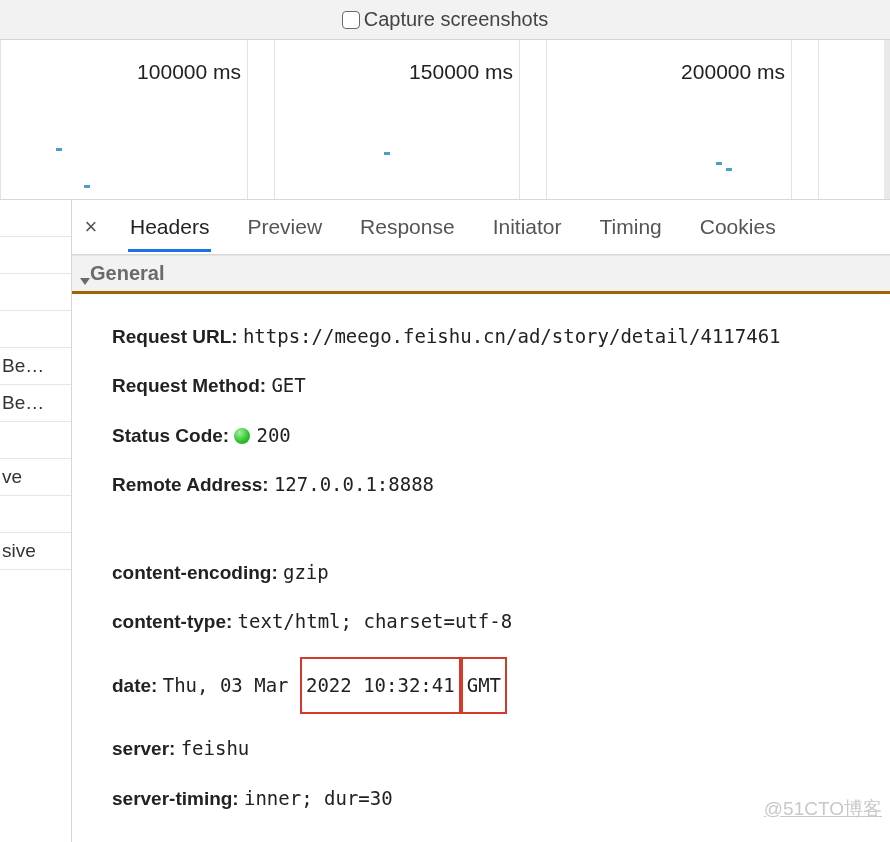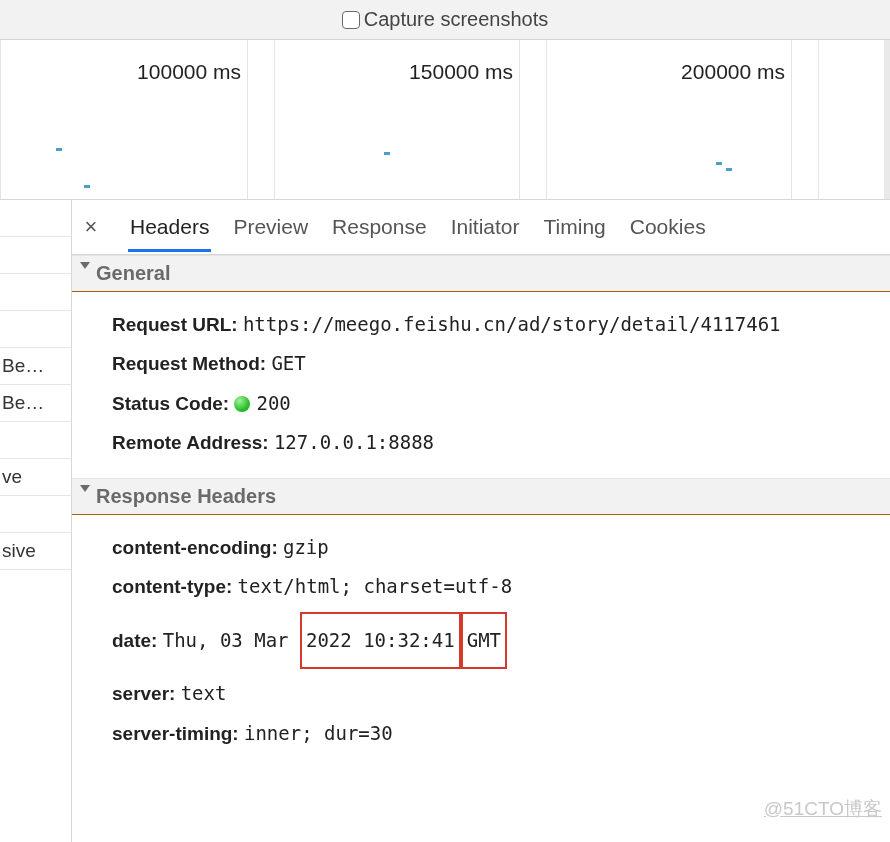--- a/index.html
+++ b/index.html
@@ -122,38 +122,37 @@
     cursor: pointer;
   }
   .tab.active {
     color: #222;
     border-bottom: 3px solid #1a73e8;
   }
 
   .section-hdr {
     background: #f2f2f2;
     border-top: 1px solid #e4e4e4;
-    border-bottom: 1px solid #a16207;
+    border-bottom: 3px solid #a16207;
     padding: 6px 8px;
     display: flex;
-    align-items: flex-start;
-    gap: 6px;
+    align-items: flex-end;
     color: #6a6a6a;
     font-weight: 600;
     font-size: 20px;
   }
   .disclosure {
     width: 0; height: 0;
     border-left: 5px solid transparent;
     border-right: 5px solid transparent;
     border-top: 7px solid #6a6a6a;
   }
 
   .kv-block { padding: 8px 14px 10px 40px; }
-  .kv { margin: 10px 0; line-height: 1.55; }
+  .kv { margin: 20px 0; line-height: 1.55; }
   .kv .k { font-weight: 700; color: #222; }
   .kv .v { color: #222; }
   .status-dot {
     display: inline-block;
     width: 16px; height: 16px;
     border-radius: 50%;
     background: radial-gradient(circle at 35% 30%, #9ff29a, #2bbf2b 60%, #1a9c1a);
     vertical-align: -2px;
     margin-right: 6px;
   }
@@ -219,21 +218,21 @@
         <div class="row blank"></div>
         <div class="row">sive</div>
       </div>
     <div class="filler"></div>
   </div>
 
   <div class="detail">
 
     <div class="tabbar">
       <div class="close-x">×</div>
-      <div id="tabs-host" style="display:flex;gap:20px;">
+      <div id="tabs-host" style="display:flex;gap:34px;">
           <div class="tab active">Headers</div>
           <div class="tab">Preview</div>
           <div class="tab">Response</div>
           <div class="tab">Initiator</div>
           <div class="tab">Timing</div>
           <div class="tab">Cookies</div>
         </div>
     </div>
 
     <div class="section-hdr">
@@ -252,43 +251,39 @@
       <div class="kv">
         <span class="k">Status Code:</span>
         <span class="status-dot"></span><span class="v mono">200</span>
       </div>
       <div class="kv">
         <span class="k">Remote Address:</span>
         <span class="v mono">127.0.0.1:8888</span>
       </div>
     </div>
 
-    <div class="section-hdr">
-      <span class="disclosure"></span>
-      <span>Response Headers</span>
-    </div>
     <div class="kv-block">
       <div class="kv">
         <span class="k">content-encoding:</span>
         <span class="v mono">gzip</span>
       </div>
       <div class="kv">
         <span class="k">content-type:</span>
         <span class="v mono">text/html; charset=utf-8</span>
       </div>
       <div class="kv date-line">
         <span class="k">date:</span>
         <span class="v mono">
           <span>Thu, 03 Mar</span>
           <span class="box1">2022 10:32:41</span><span class="box2">GMT</span>
         </span>
       </div>
       <div class="kv">
         <span class="k">server:</span>
-        <span class="v mono">text</span>
+        <span class="v mono">feishu</span>
       </div>
       <div class="kv">
         <span class="k">server-timing:</span>
         <span class="v mono">inner; dur=30</span>
       </div>
     </div>
 
     <div class="watermark">@51CTO博客</div>
   </div>
 </div>

